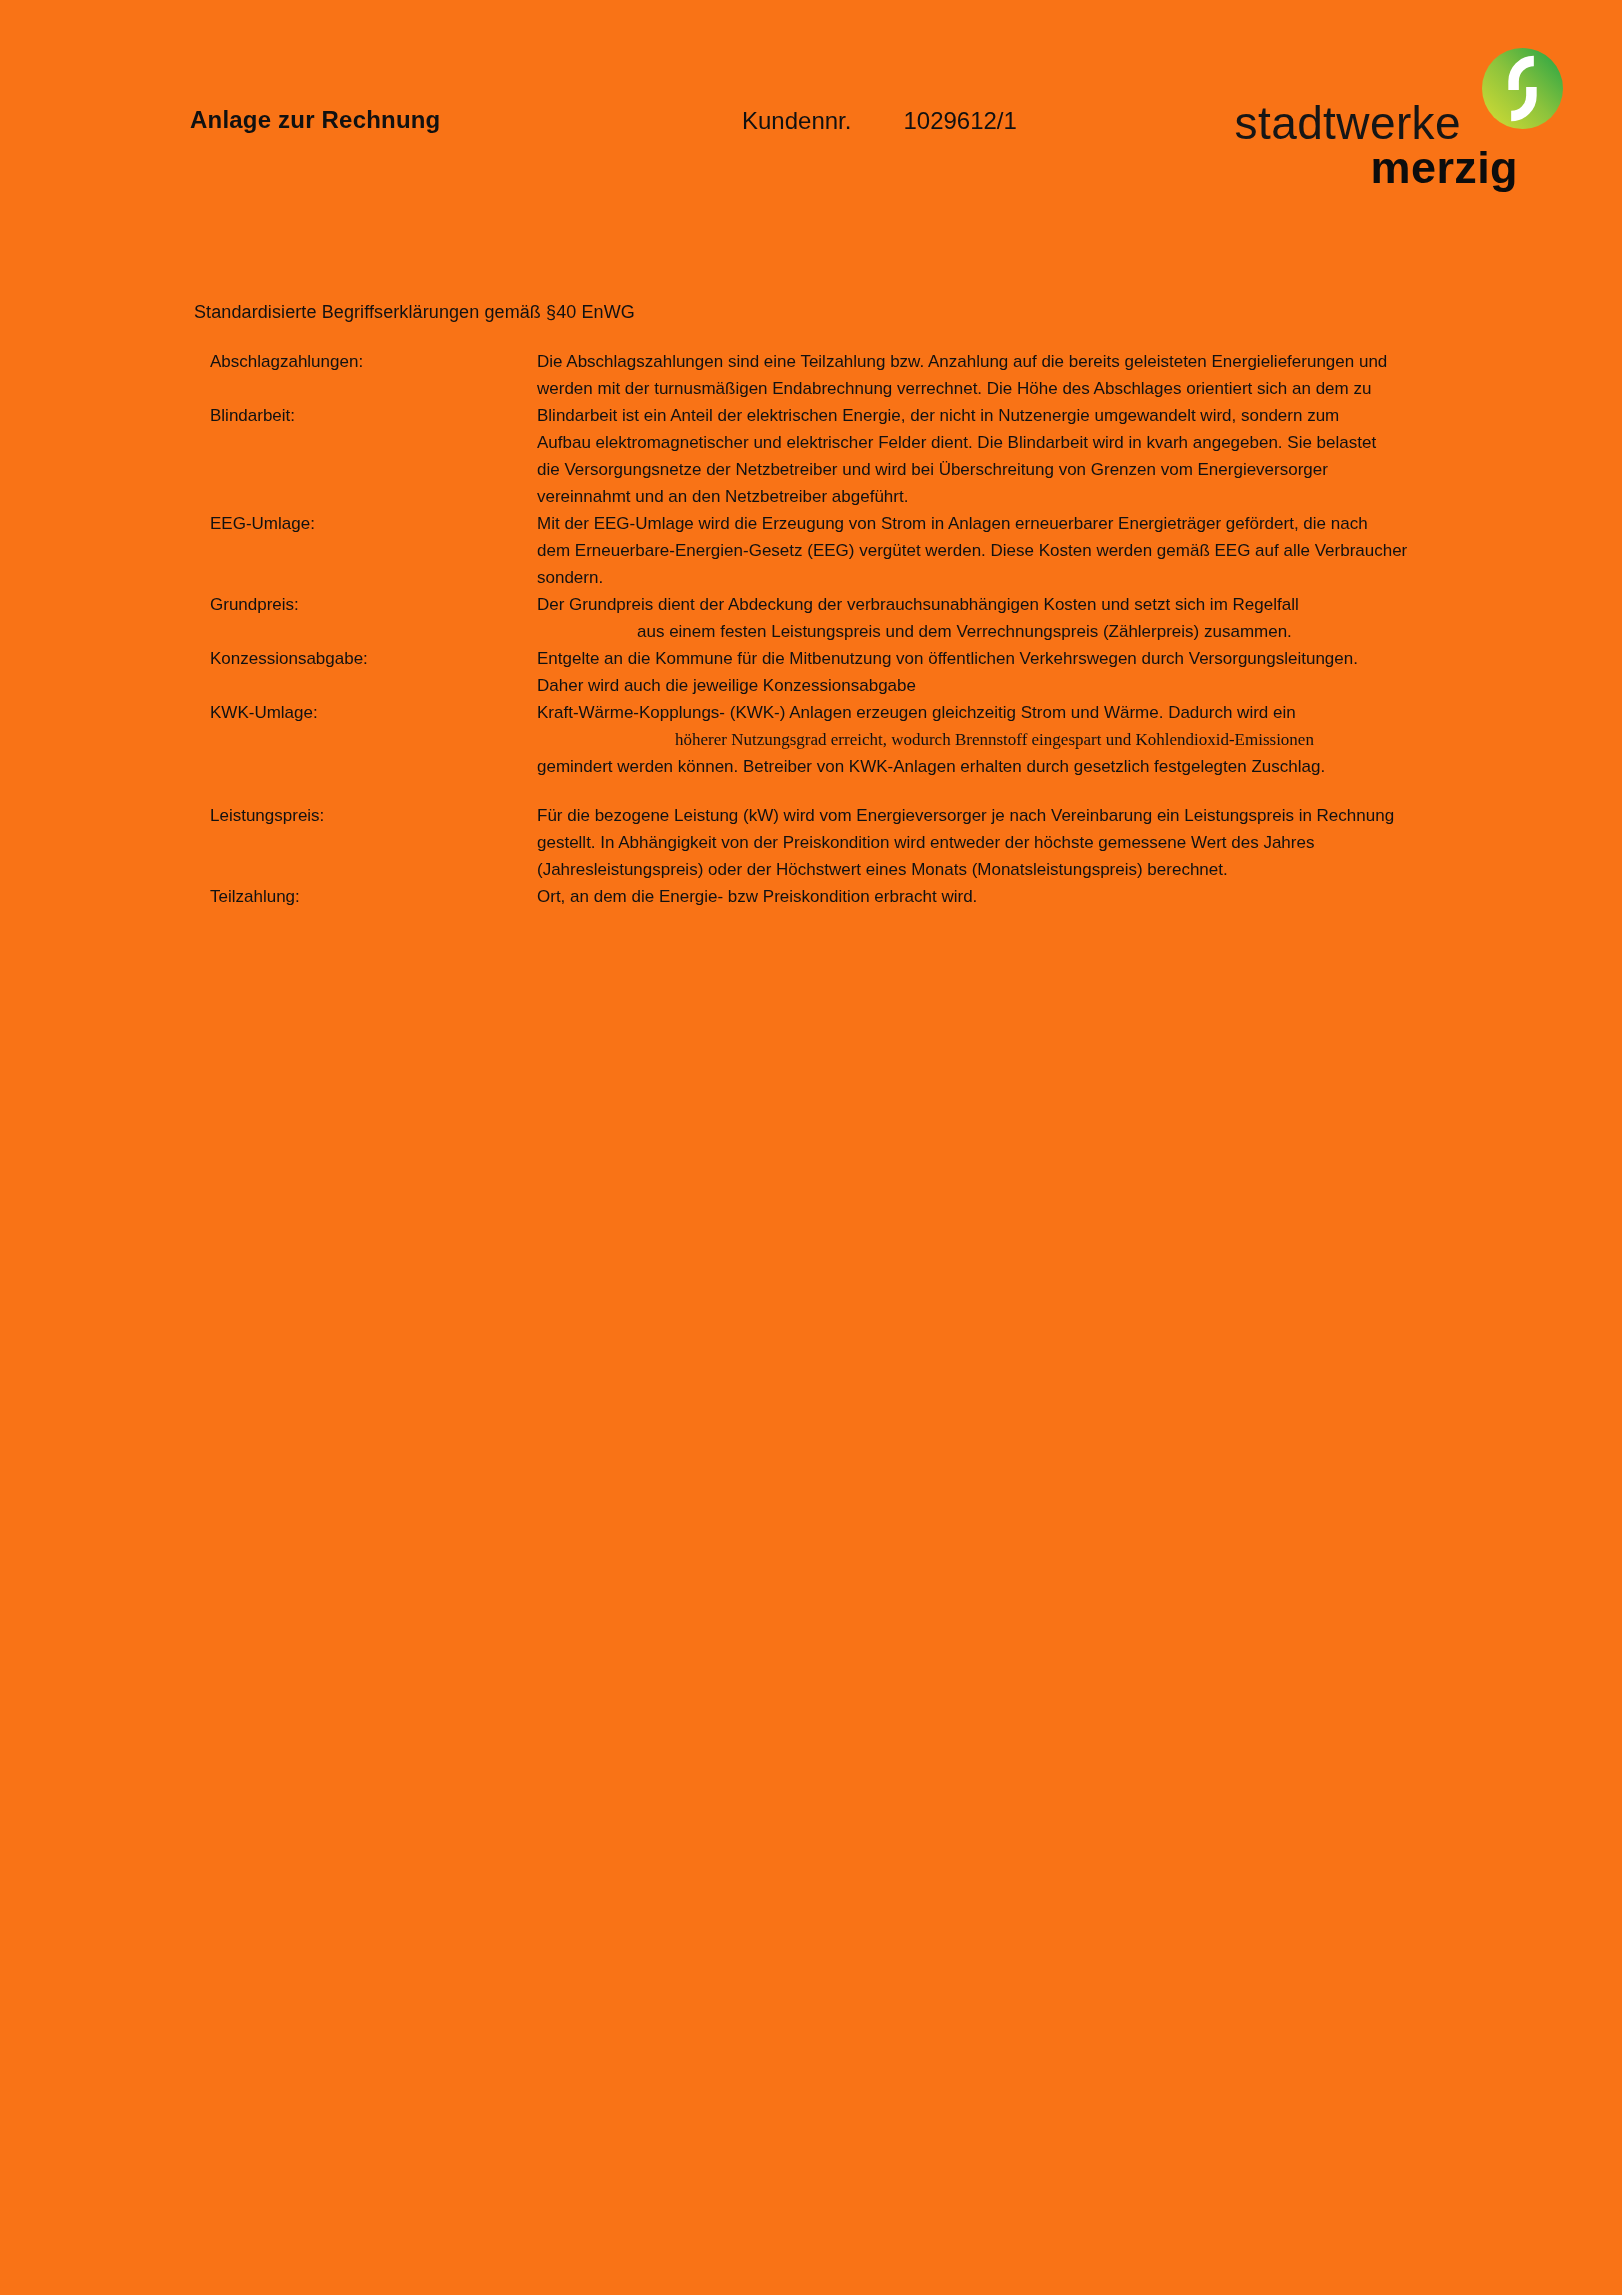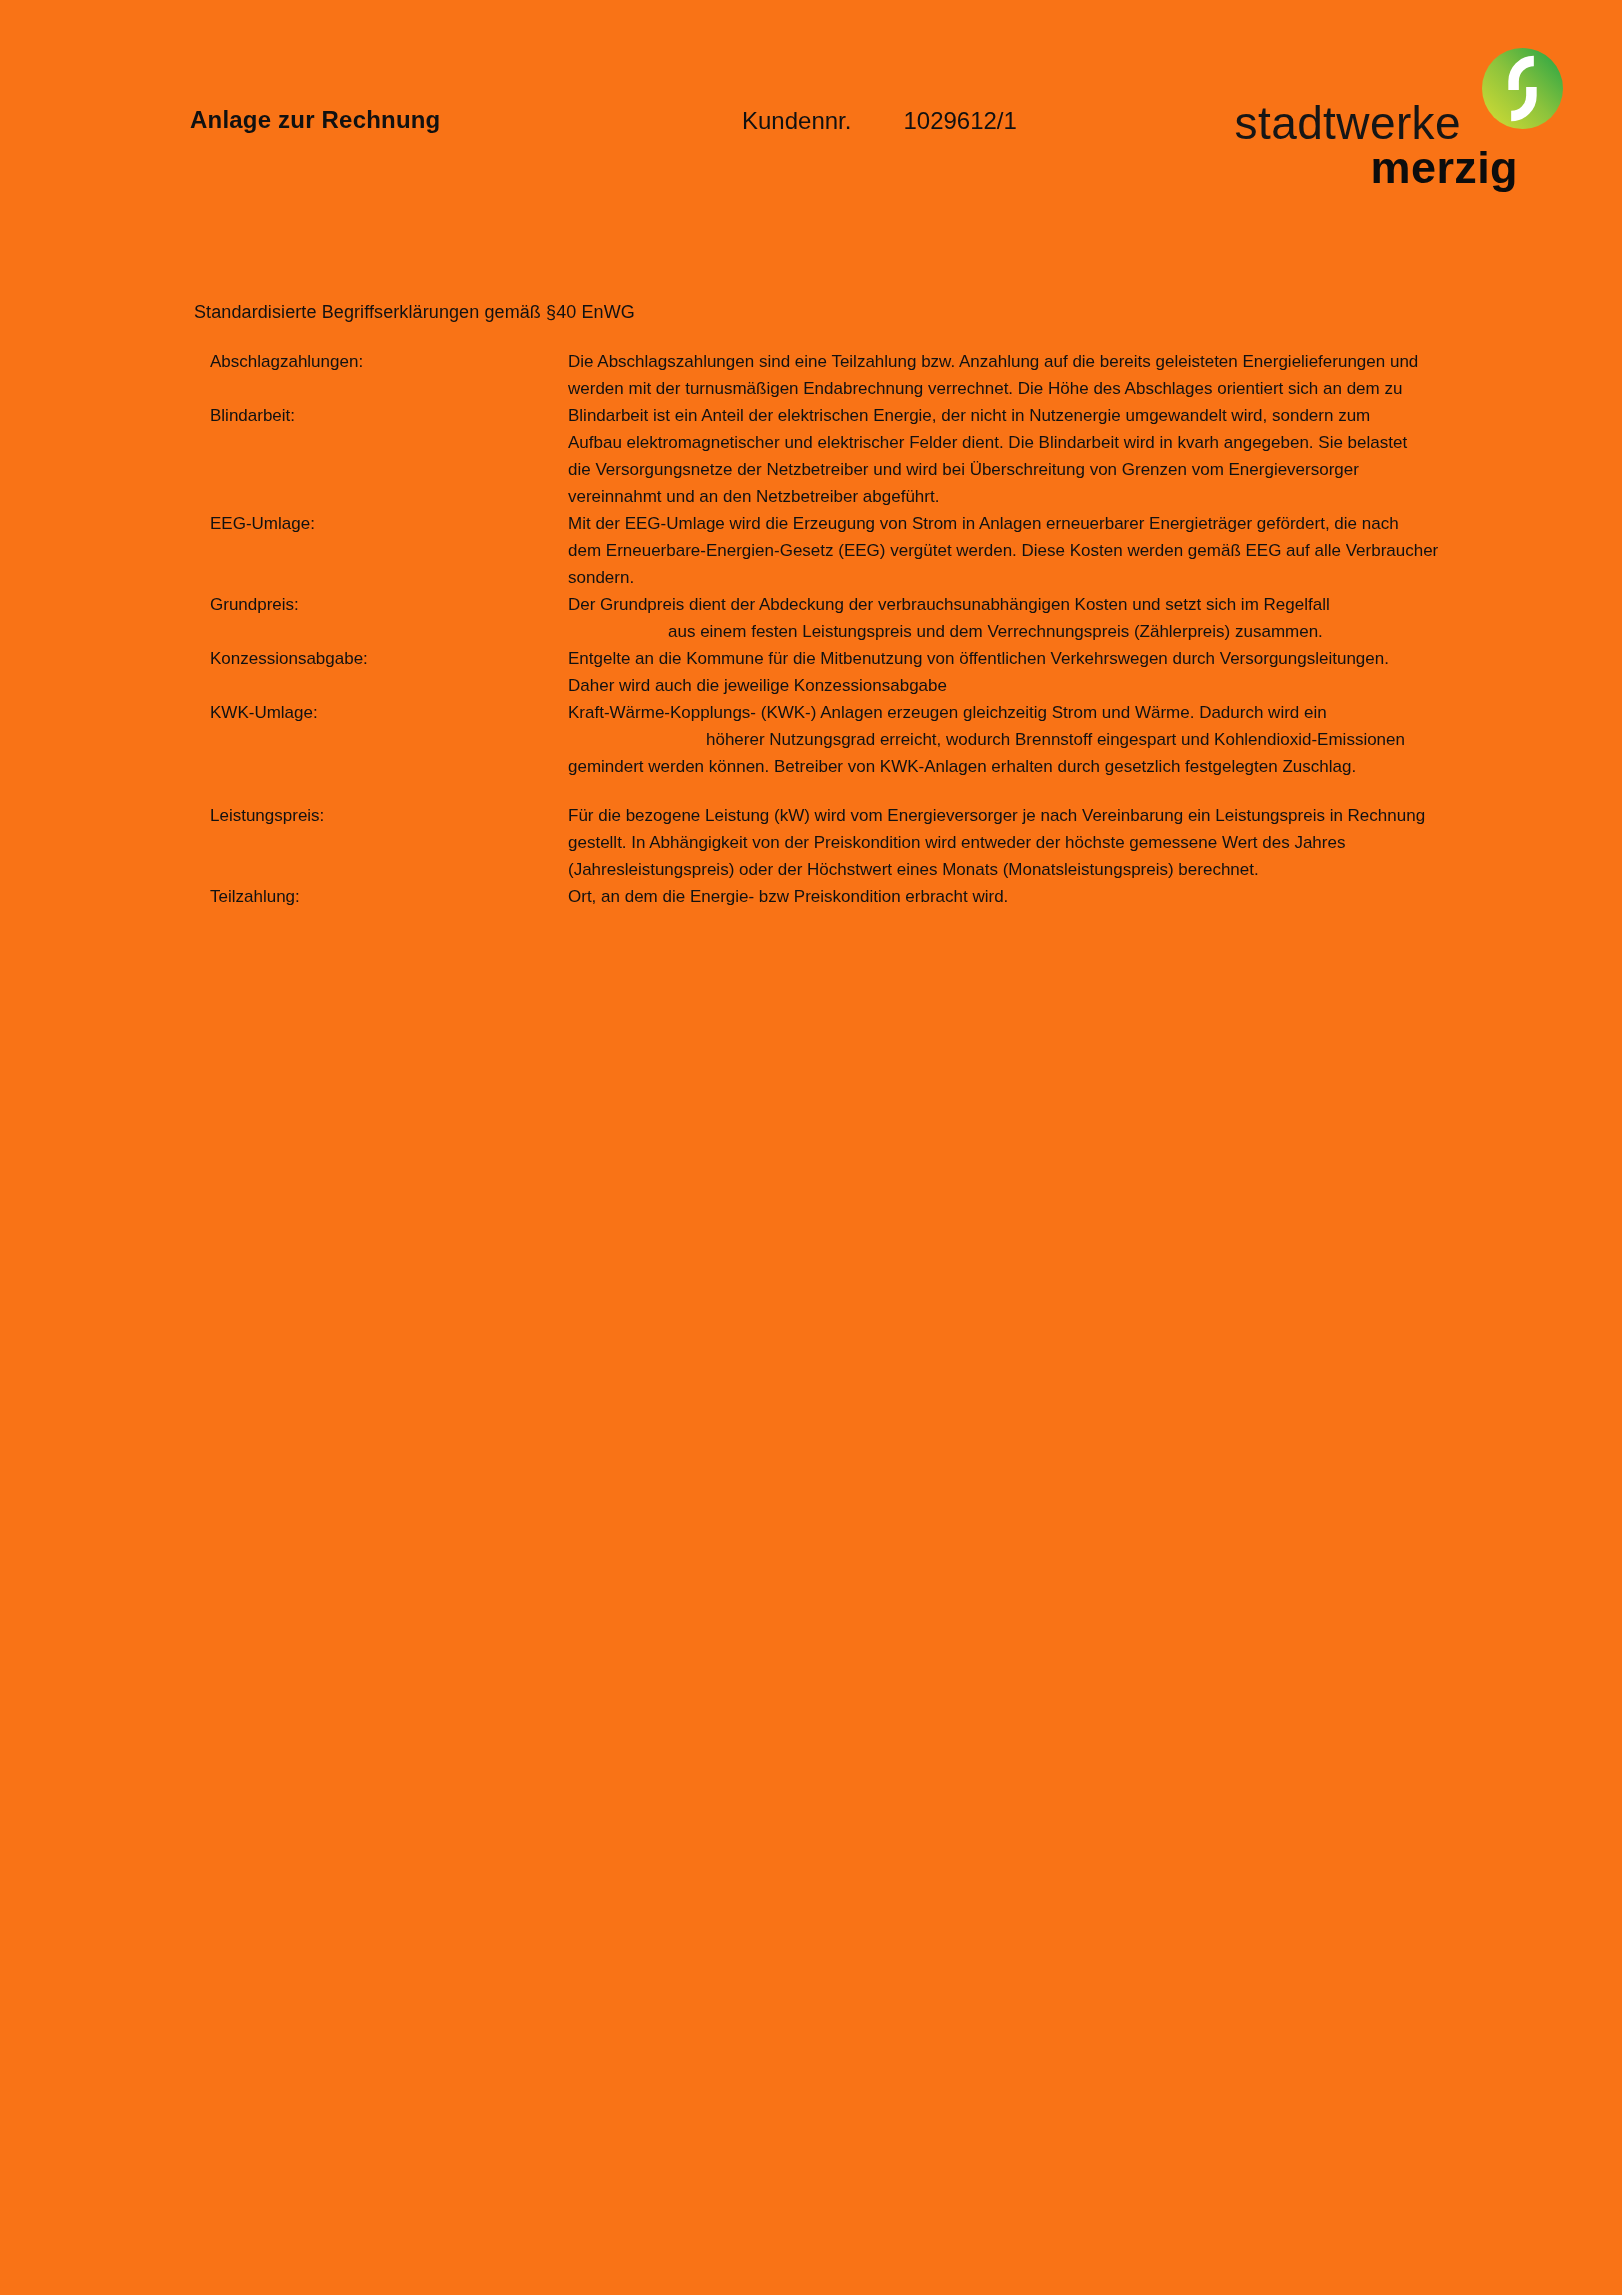--- a/index.html
+++ b/index.html
@@ -63,27 +63,26 @@
   .glossary {
     position: absolute;
     left: 210px; top: 348px;
     font-size: 17px;
     line-height: 27px;
   }
   .entry {
     display: grid;
     grid-template-columns: 327px auto;
     align-items: start;
-    gap: 31px;
   }
   .entry.gap-before { margin-top: 22px; }
   .term  { white-space: nowrap; }
   .def .line { white-space: nowrap; }
   .def .line.indent-1 { padding-left: 100px; }
-  .def .line.indent-2 { padding-left: 138px; }
+  .def .line.indent-2 { padding-left: 138px; font-family: Liberation Serif, serif; }
 </style>
 </head>
 <body>
 
 <div class="page">
 
   <div class="doc-title">Anlage zur Rechnung</div>
 
   <div class="customer">
     <span>Kundennr.</span><span class="cust-no">1029612/1</span>

